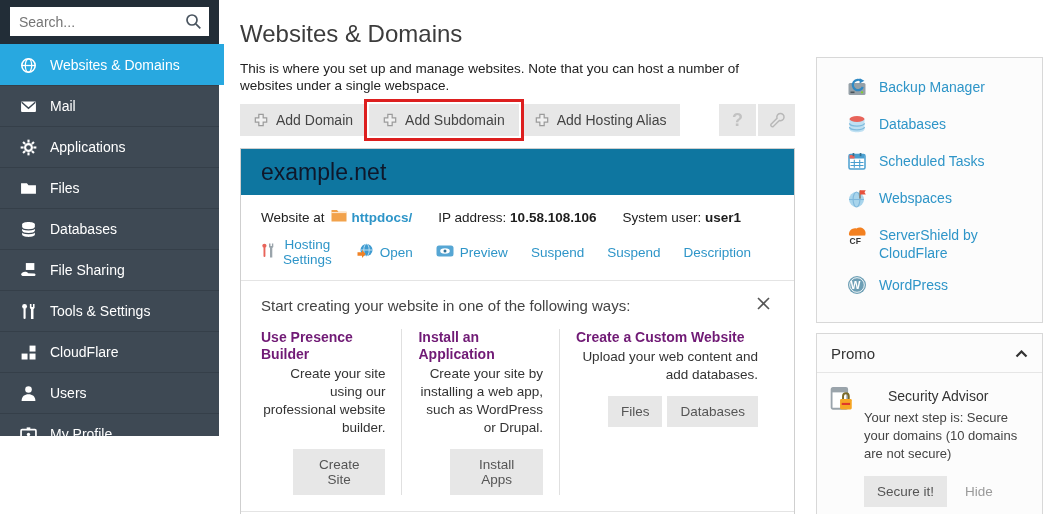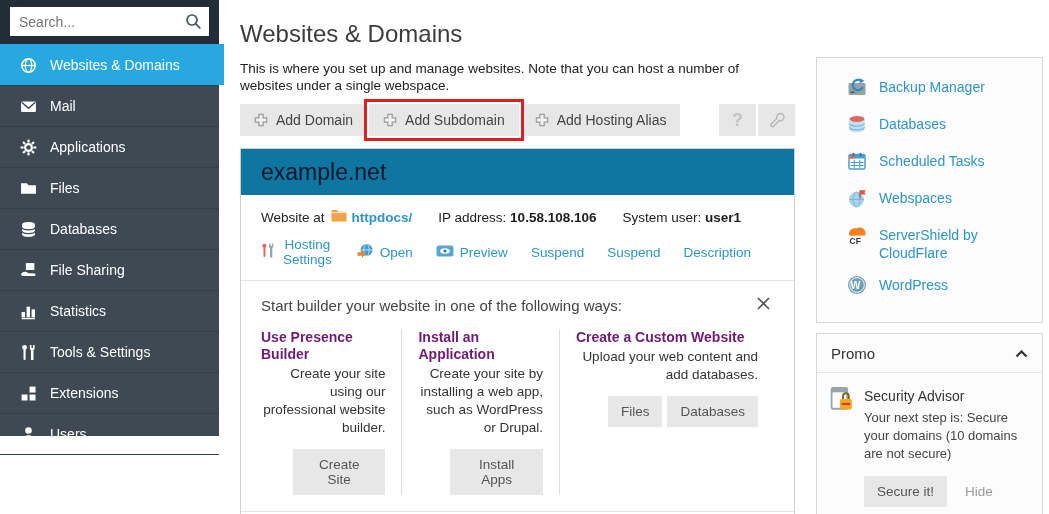--- a/index.html
+++ b/index.html
@@ -77,21 +77,21 @@
   .rightcol { position:absolute; left:816px; top:57px; width:227px; }
   .panel { border:1px solid #d8d8d8; background:#fcfcfc; }
   .links-panel { padding:13px 0 16px 0; }
   .rlink { display:flex; align-items:flex-start; gap:12px; padding:7px 14px 7px 30px;
            font-size:14px; line-height:18px; }
   .rlink .ric { flex:0 0 20px; margin-top:-1px; }
   .panel-hd { display:flex; align-items:center; padding:10px 14px; border-bottom:1px solid #e6e6e6; }
   .panel-hd .ph-title { flex:1; font-size:15px; color:#333; }
   .promo-panel { margin-top:10px; }
   .promo-body { padding:13px 14px 16px 12px; display:flex; gap:9px; }
-  .promo-txt .pt-title { font-size:14px; color:#333; margin-top:2px; }
+  .promo-txt .pt-title { font-size:14px; color:#333; margin-top:2px;margin-left:24px; }
   .promo-txt .pt-desc { font-size:13px; color:#444; line-height:18px; margin-top:5px; width:172px; }
   .promo-btns { margin-top:13px; display:flex; align-items:center; gap:18px; }
   .hide-link { color:#9a9a9a; font-size:13.5px; cursor:pointer; }
 </style>
 </head>
 <body>
 
 <div class="sidebar">
   <div class="search-area">
     <div class="search-box">
@@ -167,52 +167,41 @@
   <div class="menu-item">
     <span class="mi-icon">
       <svg width="17" height="17" viewBox="0 0 16 16">
           <path d="M5.5 1 h8 v6.5 h-8 z" fill="#fff"></path>
           <path d="M1 11.2 c2-2.6 4.8-2.6 6.8-.7 l5.8 .3 c1.4 .1 1.4 2.4 -.4 2.4 H3.2 c-1.2 0-2.2-.9-2.2-2 z" fill="#fff"></path>
         </svg>
     </span>
     <span class="mi-label">File Sharing</span>
   </div>
 
-  <div class="menu-item">
-    <span class="mi-icon">
-      <svg width="17" height="17" viewBox="0 0 16 16">
-          <rect x="1.5" y="8.5" width="3.2" height="5" fill="#fff"></rect>
-          <rect x="6.2" y="3.5" width="3.2" height="10" fill="#fff"></rect>
-          <rect x="10.9" y="6" width="3.2" height="7.5" fill="#fff"></rect>
-          <rect x="1.5" y="14" width="12.6" height="1.3" fill="#fff"></rect>
-        </svg>
-    </span>
-    <span class="mi-label">Statistics</span>
-  </div>
 
   <div class="menu-item">
     <span class="mi-icon">
       <svg width="17" height="17" viewBox="0 0 16 16">
           <circle cx="4.3" cy="3.2" r="2.3" fill="#fff"></circle>
           <rect x="3.3" y="4.5" width="2" height="10.5" rx="1" fill="#fff"></rect>
           <path d="M9.3 1 v3.6 l1 1.3 v9.1 h2.4 V5.9 l1-1.3 V1 h-1.5 v2.7 h-1.4 V1 z" fill="#fff"></path>
         </svg>
     </span>
     <span class="mi-label">Tools &amp; Settings</span>
   </div>
 
   <div class="menu-item">
     <span class="mi-icon">
       <svg width="17" height="17" viewBox="0 0 16 16">
           <rect x="1.5" y="9" width="5.6" height="5.6" fill="#fff"></rect>
           <rect x="9" y="9" width="5.6" height="5.6" fill="#fff"></rect>
           <rect x="9" y="1.5" width="5.6" height="5.6" fill="#fff"></rect>
         </svg>
     </span>
-    <span class="mi-label">Extensions</span>
+    <span class="mi-label">CloudFlare</span>
   </div>
 
   <div class="menu-item">
     <span class="mi-icon">
       <svg width="17" height="17" viewBox="0 0 16 16">
           <circle cx="8" cy="4.3" r="3.1" fill="#fff"></circle>
           <path d="M1.5 15 c0-4.2 3-6.2 6.5-6.2 s6.5 2 6.5 6.2 z" fill="#fff"></path>
         </svg>
     </span>
     <span class="mi-label">Users</span>
@@ -327,21 +316,21 @@
       <span class="act">
           <a class="link">Suspend</a>
         </span>
       <span class="act">
           <a class="link">Description</a>
         </span>
     </div>
 
     <div class="ways">
       <div class="ways-head">
-        <span class="wtitle">Start builder your website in one of the following ways:</span>
+        <span class="wtitle">Start creating your website in one of the following ways:</span>
         <span class="close-x">
           <svg width="13" height="13" viewBox="0 0 13 13">
               <line x1="1" y1="1" x2="12" y2="12" stroke="#555" stroke-width="1.6"></line>
               <line x1="12" y1="1" x2="1" y2="12" stroke="#555" stroke-width="1.6"></line>
             </svg>
         </span>
       </div>
       <div class="ways-cols">
         <div class="wcol">
           <div class="wc-title">Use Presence Builder</div>

